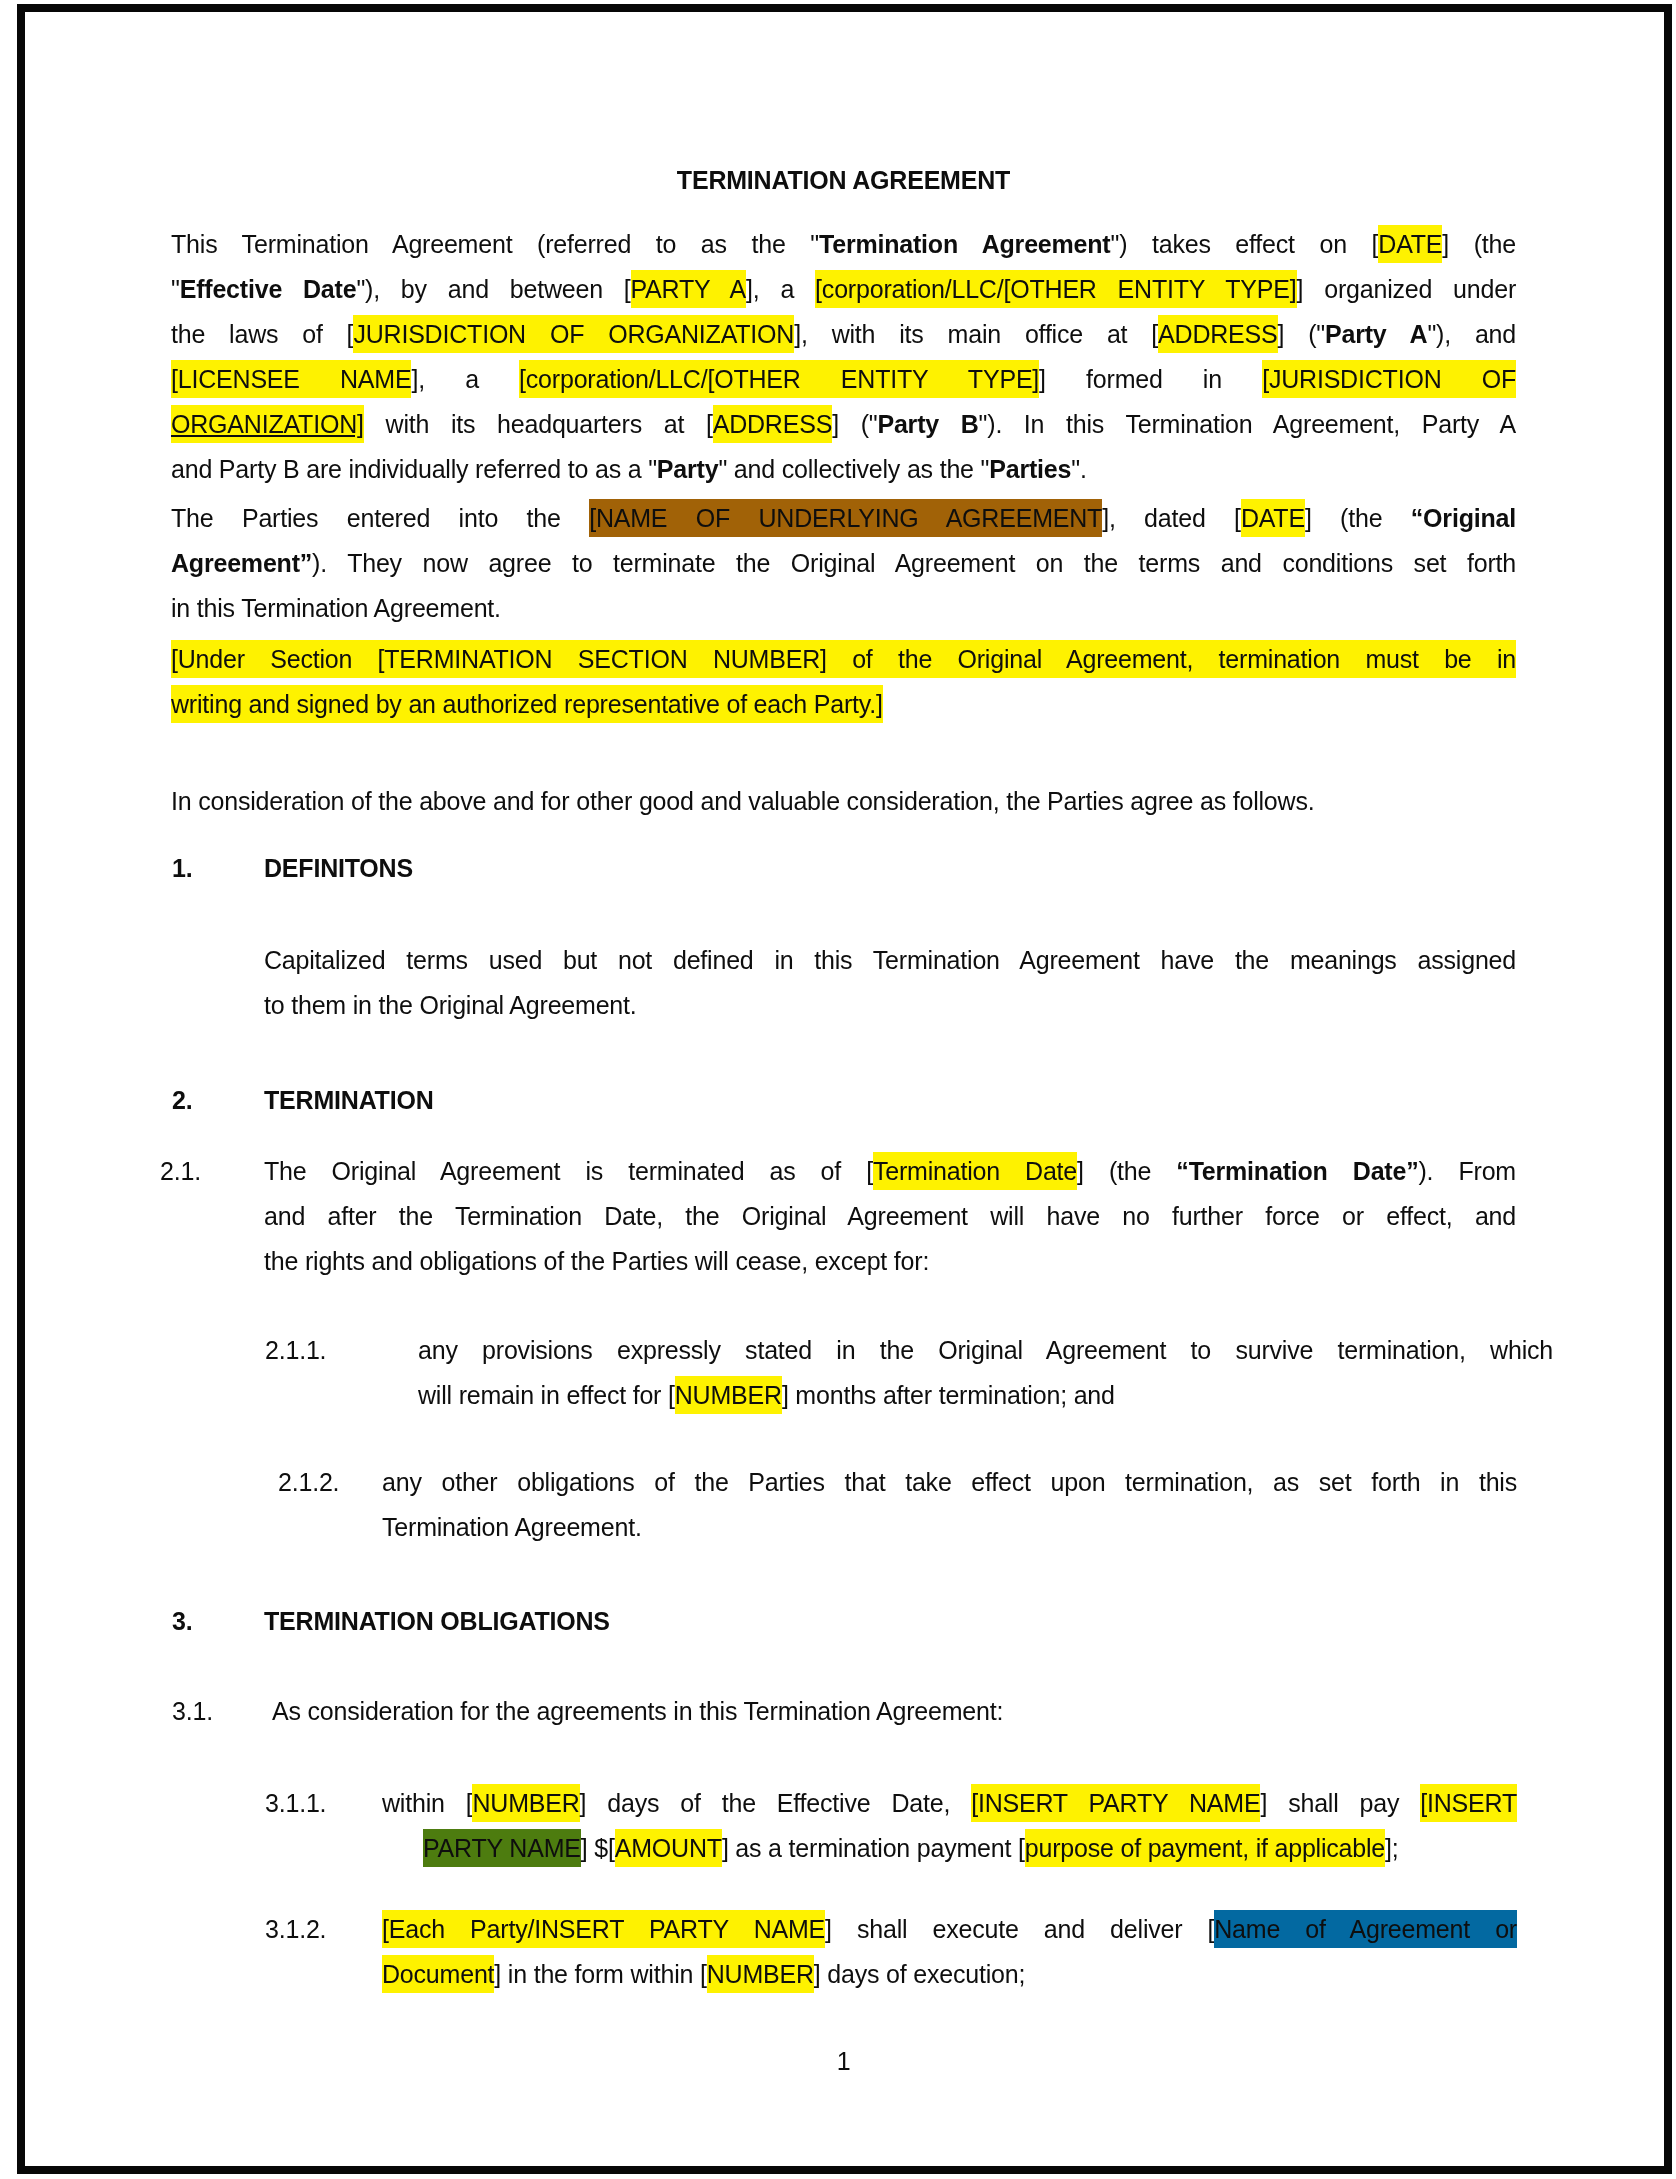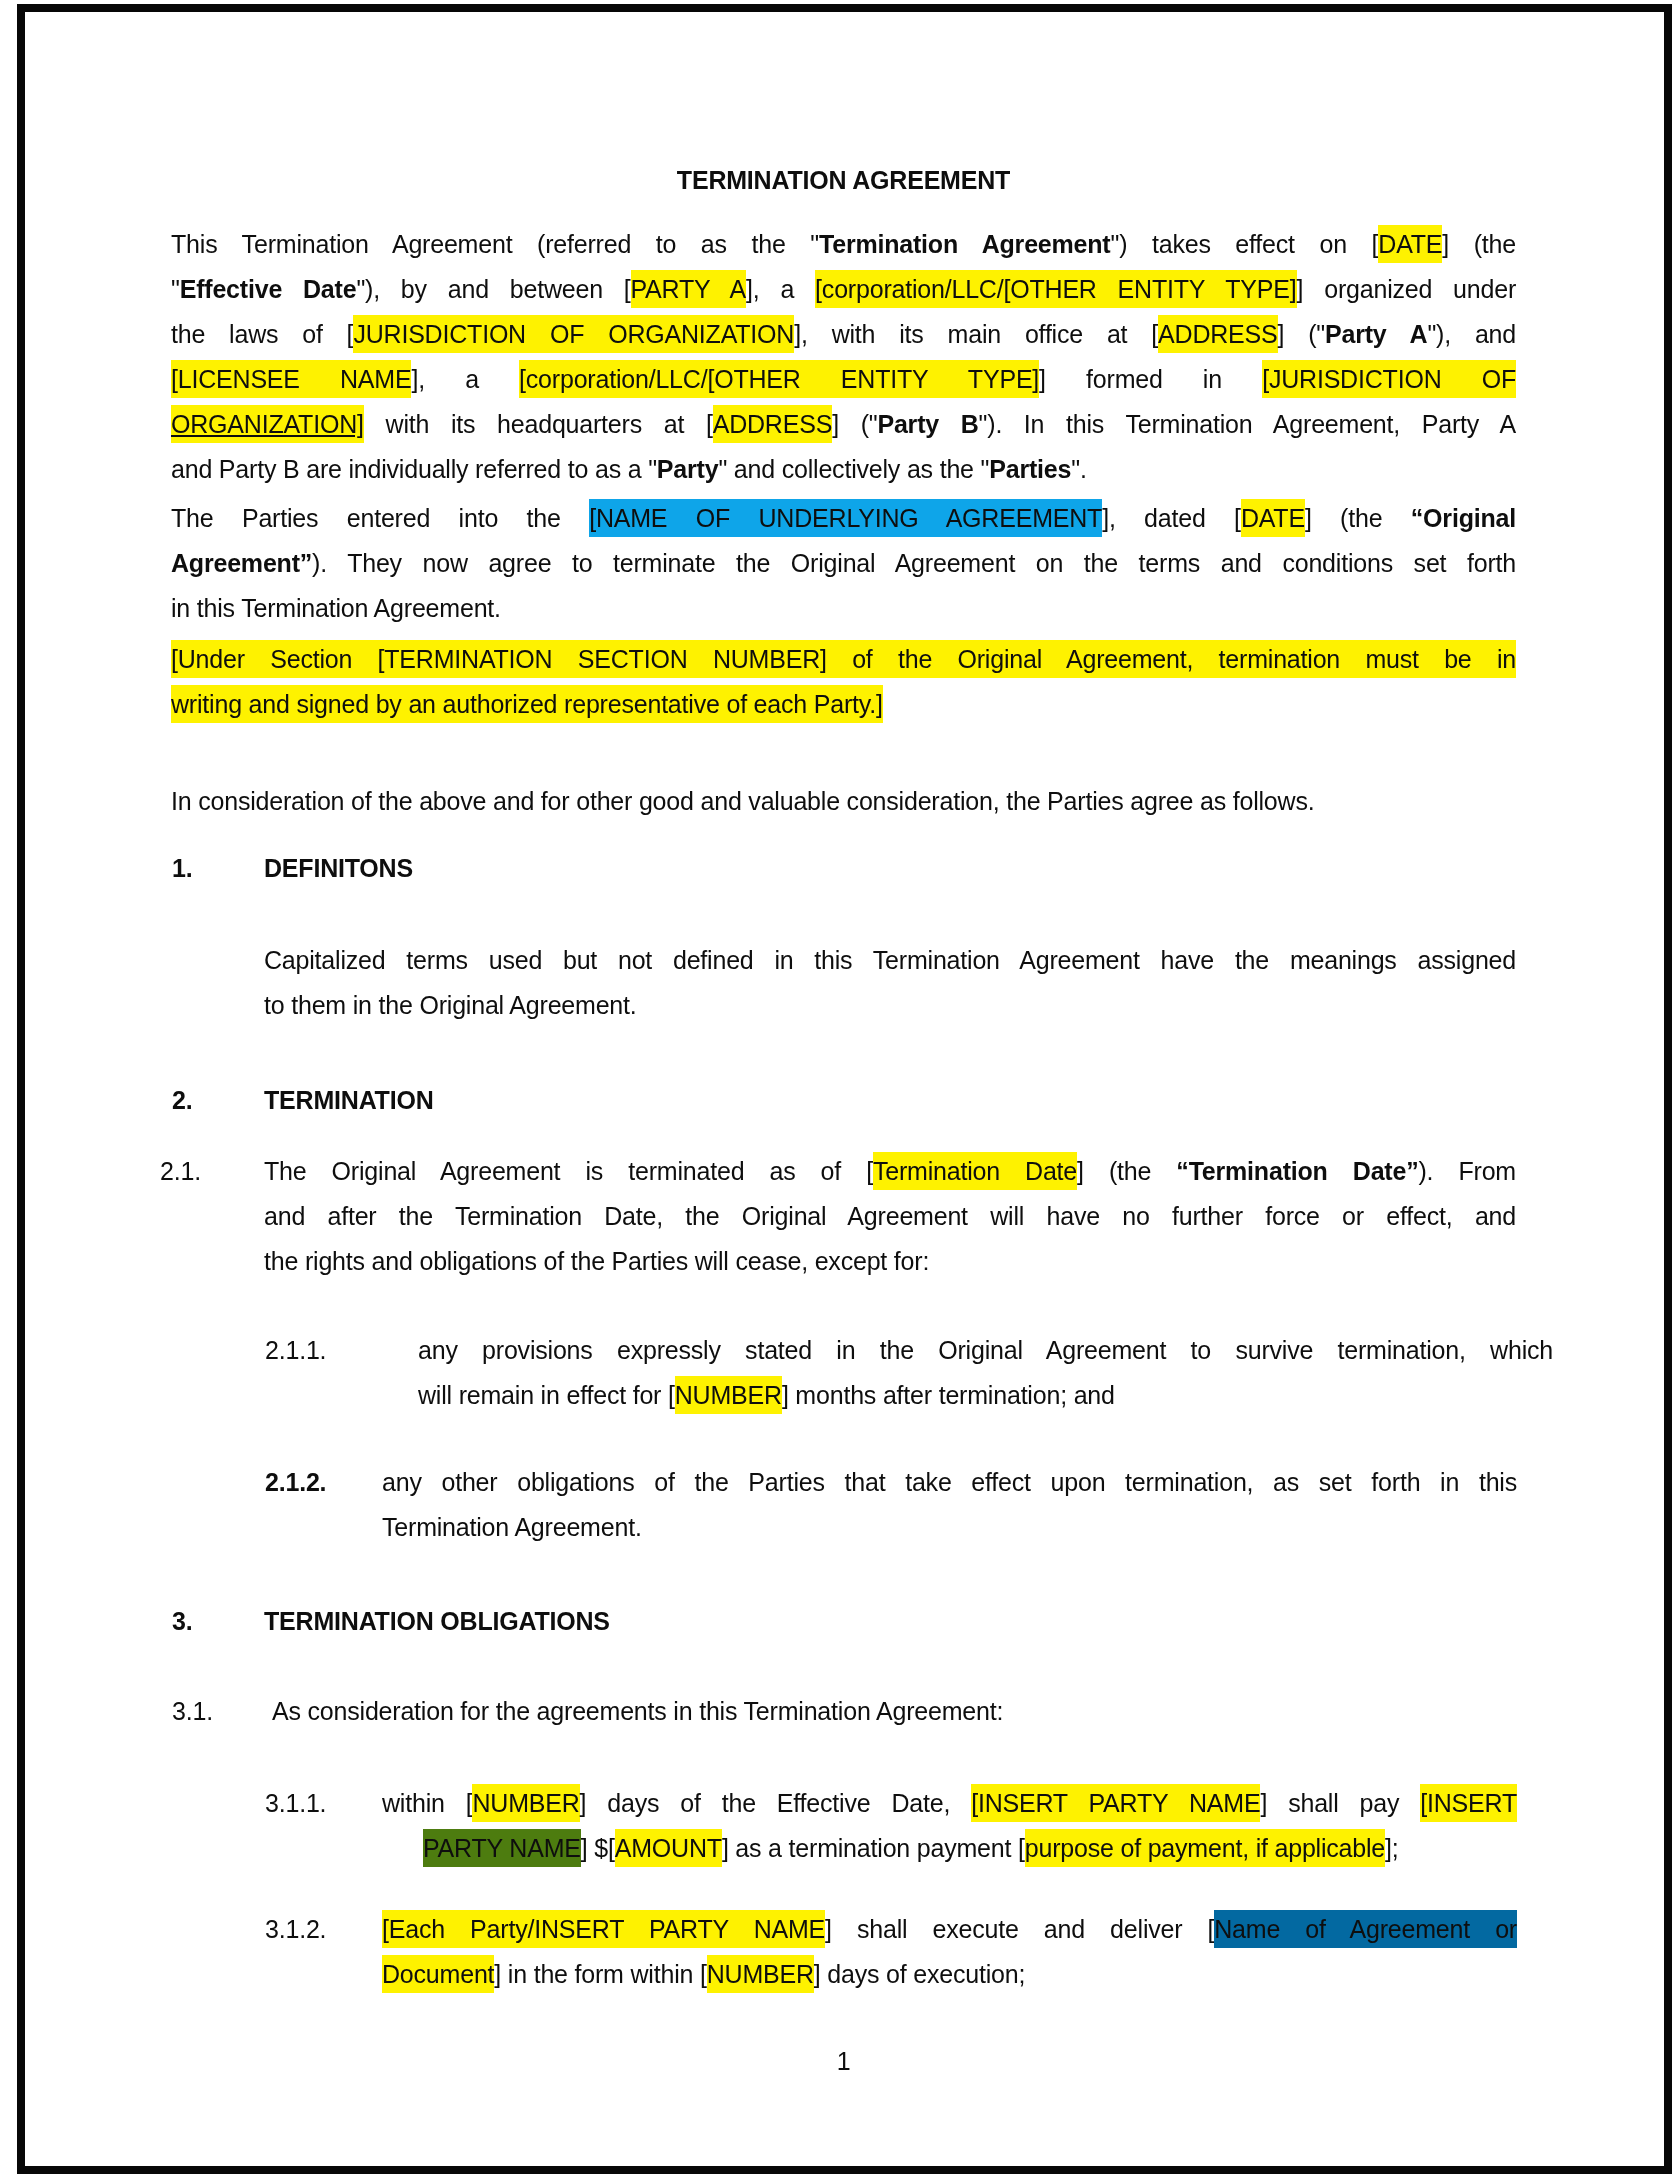--- a/index.html
+++ b/index.html
@@ -42,21 +42,21 @@
         <div class="line j"><span>This Termination Agreement (referred to as the "</span><span class="b ">Termination Agreement</span><span>") takes effect on [</span><span class="hl" style="background: rgb(254, 242, 0);">DATE</span><span>] (the</span></div>
         <div class="line j"><span>"</span><span class="b ">Effective Date</span><span>"), by and between [</span><span class="hl" style="background: rgb(254, 242, 0);">PARTY A</span><span>], a </span><span class="hl" style="background: rgb(254, 242, 0);">[corporation/LLC/[OTHER ENTITY TYPE]</span><span>] organized under</span></div>
         <div class="line j"><span>the laws of [</span><span class="hl" style="background: rgb(254, 242, 0);">JURISDICTION OF ORGANIZATION</span><span>], with its main office at [</span><span class="hl" style="background: rgb(254, 242, 0);">ADDRESS</span><span>] ("</span><span class="b ">Party A</span><span>"), and</span></div>
         <div class="line j"><span class="hl" style="background: rgb(254, 242, 0);">[LICENSEE NAME</span><span>], a </span><span class="hl" style="background: rgb(254, 242, 0);">[corporation/LLC/[OTHER ENTITY TYPE]</span><span>] formed in </span><span class="hl" style="background: rgb(254, 242, 0);">[JURISDICTION OF</span></div>
         <div class="line j"><span class="hl" style="background: rgb(254, 242, 0); text-decoration: underline;">ORGANIZATION]</span><span> with its headquarters at [</span><span class="hl" style="background: rgb(254, 242, 0);">ADDRESS</span><span>] ("</span><span class="b ">Party B</span><span>"). In this Termination Agreement, Party A</span></div>
         <div class="line"><span>and Party B are individually referred to as a "</span><span class="b ">Party</span><span>" and collectively as the "</span><span class="b ">Parties</span><span>".</span></div>
       </div>
     </div>
     <div class="block para" style="top: 496px;">
       <div class="txt" style="left: 171px; width: 1345px;">
-        <div class="line j"><span>The Parties entered into the </span><span class="hl" style="background: #0ea5e9;">[NAME OF UNDERLYING AGREEMENT</span><span>], dated [</span><span class="hl" style="background: rgb(254, 242, 0);">DATE</span><span>] (the </span><span class="b ">“Original</span></div>
+        <div class="line j"><span>The Parties entered into the </span><span class="hl" style="background: #a16207;">[NAME OF UNDERLYING AGREEMENT</span><span>], dated [</span><span class="hl" style="background: rgb(254, 242, 0);">DATE</span><span>] (the </span><span class="b ">“Original</span></div>
         <div class="line j"><span class="b ">Agreement”</span><span>). They now agree to terminate the Original Agreement on the terms and conditions set forth</span></div>
         <div class="line"><span>in this Termination Agreement.</span></div>
       </div>
     </div>
     <div class="block para" style="top: 637px;">
       <div class="txt" style="left: 171px; width: 1345px;">
         <div class="line j"><span class="hl" style="background: rgb(254, 242, 0);">[Under Section [TERMINATION SECTION NUMBER] of the Original Agreement, termination must be in</span></div>
         <div class="line"><span class="hl" style="background: rgb(254, 242, 0);">writing and signed by an authorized representative of each Party.]</span></div>
       </div>
     </div>
@@ -88,21 +88,21 @@
       </div>
     </div>
     <div class="block para" style="top: 1328px;">
       <span class="num" style="left: 265px;">2.1.1.</span>
       <div class="txt" style="left: 382px; width: 1135px; margin-left: 36px;">
         <div class="line j"><span>any provisions expressly stated in the Original Agreement to survive termination, which</span></div>
         <div class="line"><span>will remain in effect for [</span><span class="hl" style="background: rgb(254, 242, 0);">NUMBER</span><span>] months after termination; and</span></div>
       </div>
     </div>
     <div class="block para" style="top: 1460px;">
-      <span class="num" style="left: 265px; font-weight: bold;">2.1.2.</span>
+      <span class="num" style="left: 278px;">2.1.2.</span>
       <div class="txt" style="left: 382px; width: 1135px;">
         <div class="line j"><span>any other obligations of the Parties that take effect upon termination, as set forth in this</span></div>
         <div class="line"><span>Termination Agreement.</span></div>
       </div>
     </div>
     <div class="block heading" style="top: 1599px;">
       <span class="num" style="left: 172px;">3.</span>
       <div class="txt" style="left: 264px; width: 1252px;">TERMINATION OBLIGATIONS</div>
     </div>
     <div class="block para" style="top: 1689px;">

